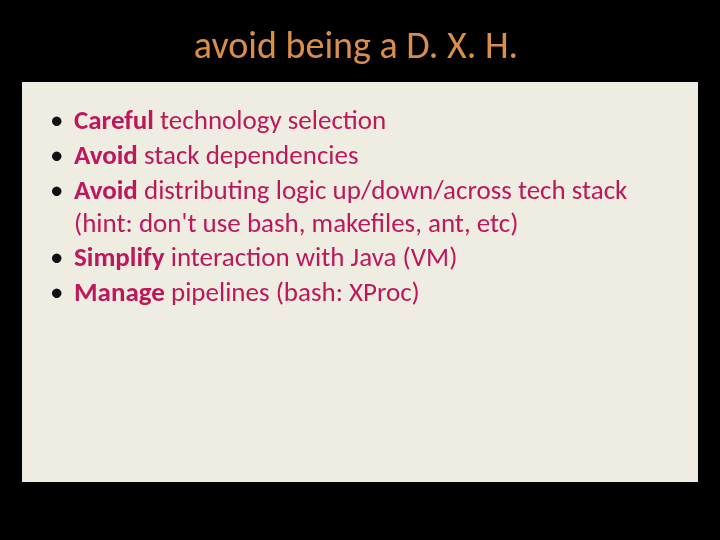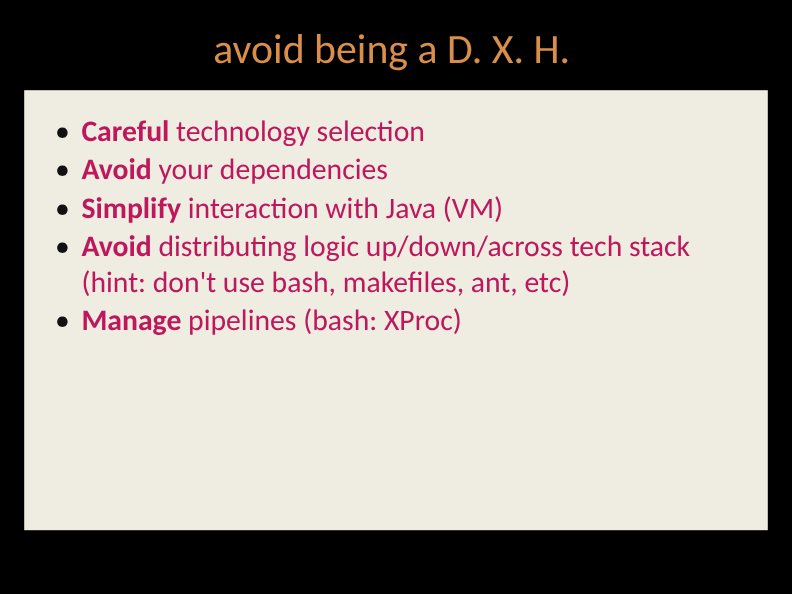--- a/index.html
+++ b/index.html
@@ -61,26 +61,26 @@
 <body>
 
 <div class="slide-outer">
   <h1 class="title">avoid being a D. X. H.</h1>
   <div class="body-panel">
     <ul class="bullets">
       <li>
         <span class="b">Careful</span><span> technology selection</span>
       </li>
       <li>
-        <span class="b">Avoid</span><span> your dependencies</span>
+        <span class="b">Avoid</span><span> stack dependencies</span>
+      </li>
+      <li>
+        <span class="b">Avoid</span><span> distributing logic up/down/across tech stack (hint: don't use bash, makefiles, ant, etc)</span>
       </li>
       <li>
         <span class="b">Simplify</span><span> interaction with Java (VM)</span>
-      </li>
-      <li>
-        <span class="b">Avoid</span><span> distributing logic up/down/across tech stack (hint: don't use bash, makefiles, ant, etc)</span>
       </li>
       <li>
         <span class="b">Manage</span><span> pipelines (bash: XProc)</span>
       </li>
     </ul>
   </div>
 </div>
 
 </body></html>

